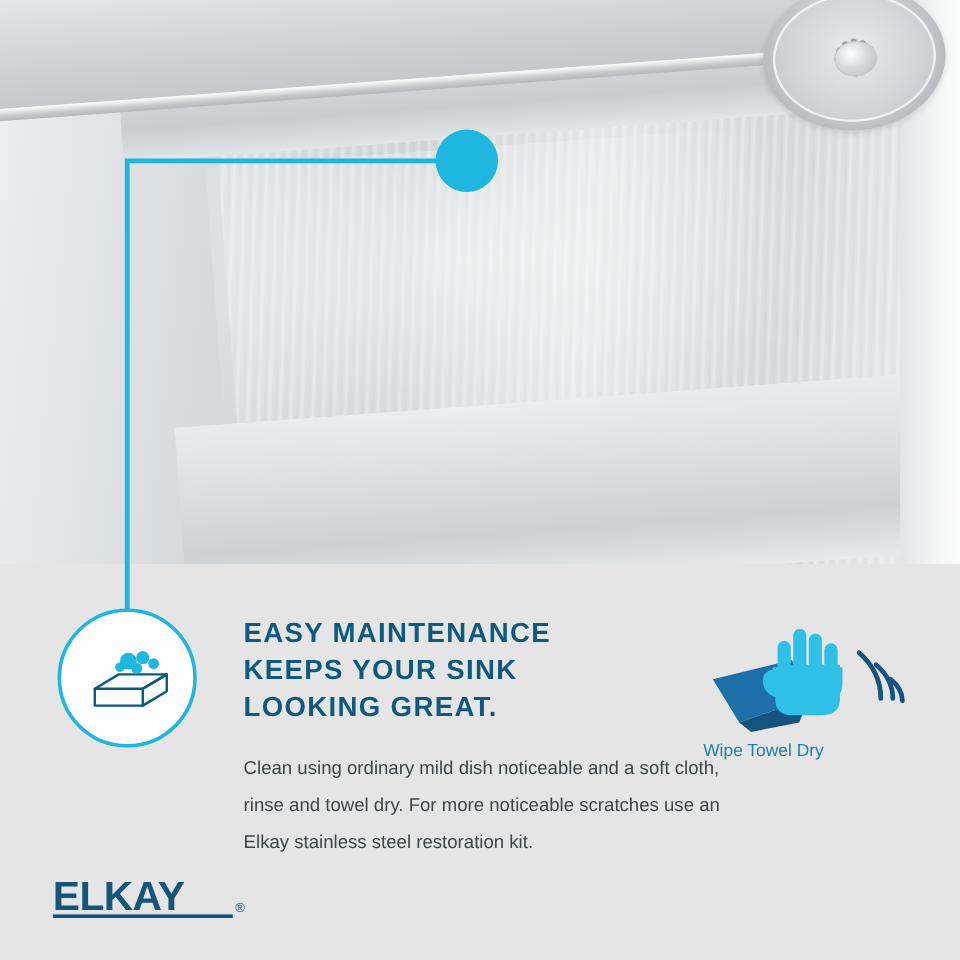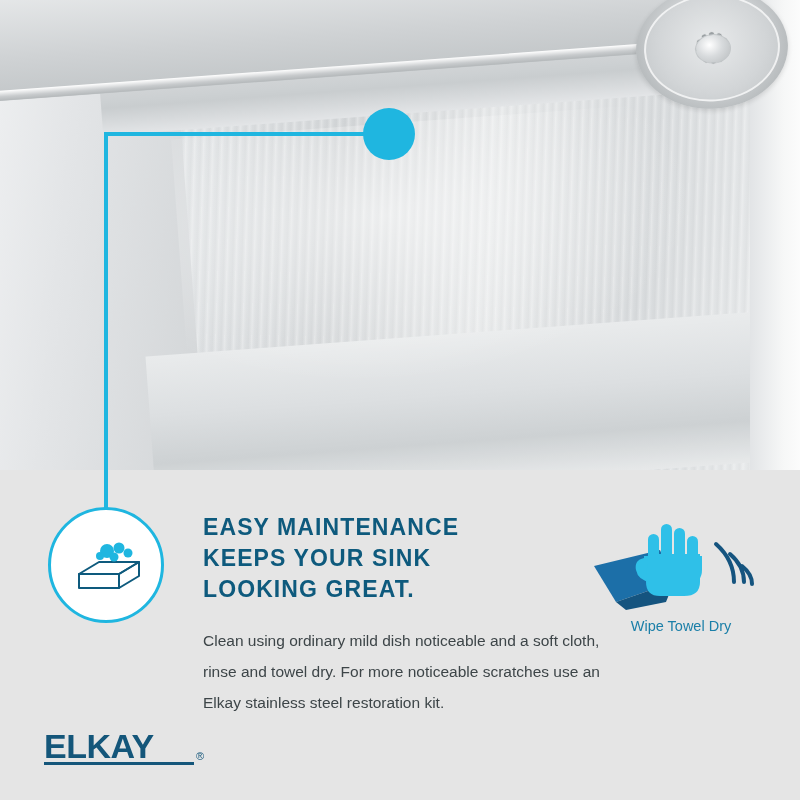--- a/index.html
+++ b/index.html
@@ -230,21 +230,20 @@
     left: 586px;
     top: 510px;
     width: 190px;
     height: 130px;
   }
   .wipe-caption {
     position: absolute;
     left: 586px;
     top: 618px;
     width: 190px;
-    text-align: center;
     color: #1b7fa8;
     font-size: 14.5px;
   }
 
   
   .logo {
     position: absolute;
     left: 44px;
     top: 728px;
     width: 180px;

